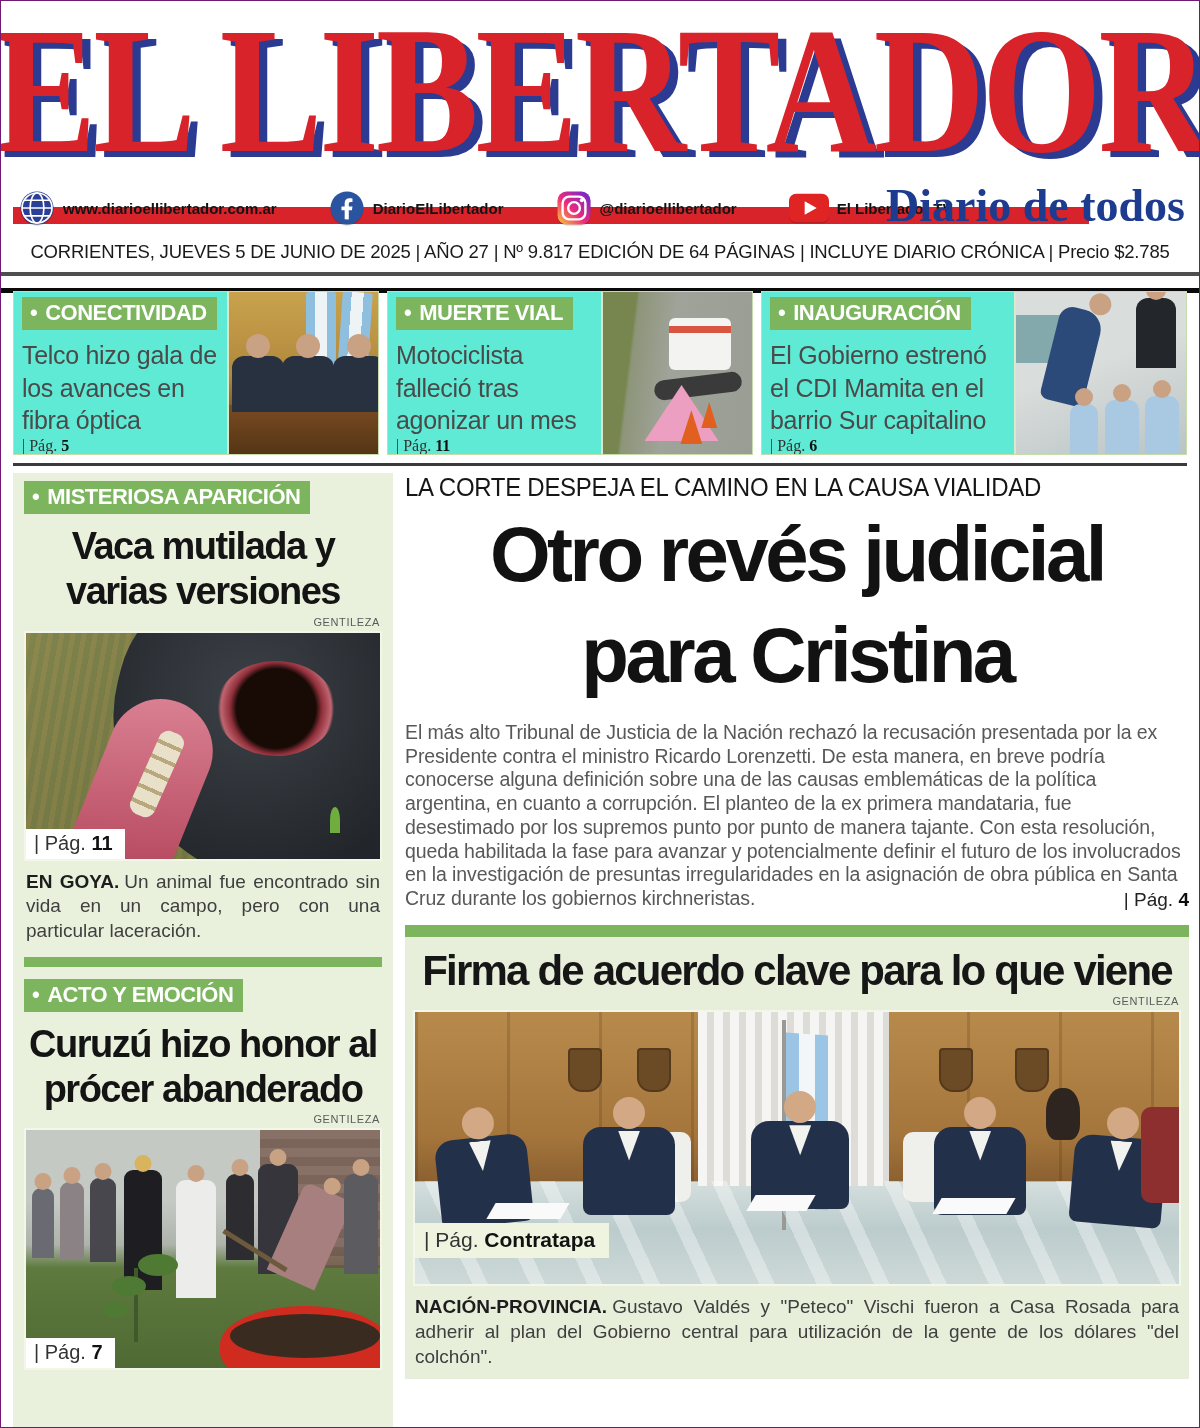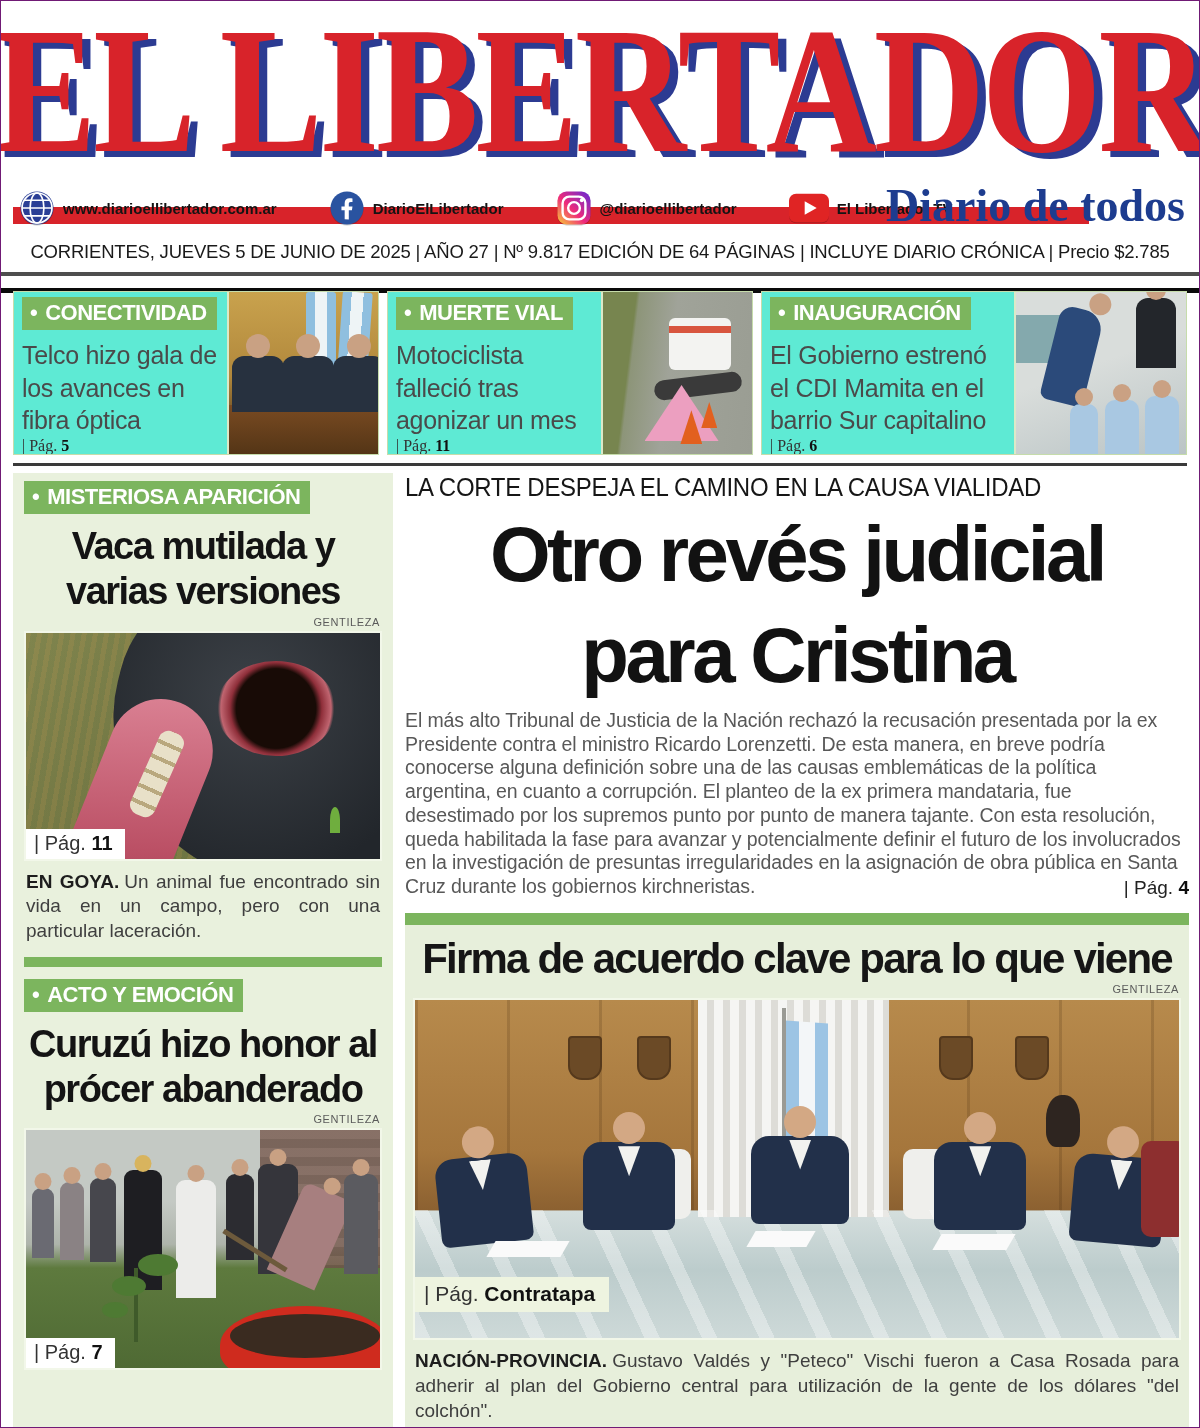--- a/index.html
+++ b/index.html
@@ -106,28 +106,28 @@
         border-radius:50% 50% 40% 40%;overflow:hidden;}
   .tree .barrow::before{content:"";position:absolute;left:10px;right:10px;top:8px;bottom:26px;background:#3a2b20;border-radius:50%;}
   .tree .sapling{position:absolute;left:108px;bottom:26px;width:4px;height:74px;background:#3f5a2a;}
   .tree .leaf{position:absolute;border-radius:50%;background:#4e7a33;}
 
   
   .main-col{position:absolute;top:472px;left:404px;right:10px;bottom:0;}
   .kicker{font-size:25px;color:#161616;letter-spacing:-0.3px;transform:scaleX(.96);transform-origin:left;white-space:nowrap;}
   .mainhead{font-size:78px;font-weight:700;color:#121212;text-align:center;line-height:1.3;
         letter-spacing:-3.5px;margin:2px 0 0 0;}
-  .bodywrap{position:relative;margin-top:2px;}
+  .bodywrap{position:relative;margin-top:14px;}
   .bodytext{font-size:19.5px;line-height:1.22;color:#585858;letter-spacing:-0.1px;margin:0;padding-right:4px;}
   .pg-abs{position:absolute;right:0;bottom:0;background:#fff;padding-left:10px;font-size:19px;color:#222;}
   .pg-abs b{color:#0e0e0e;}
 
   .firma{margin-top:14px;background:#e7efdb;border-top:12px solid #7cb55e;padding:2px 8px 10px 8px;}
   .fhead{font-size:42px;font-weight:700;color:#161616;text-align:center;letter-spacing:-1.8px;margin:8px 0 0 0;line-height:1.15;}
-  .bigphoto{position:relative;width:100%;height:342px;overflow:hidden;border:2px solid #f2f7e9;box-sizing:border-box;}
+  .bigphoto{position:relative;width:100%;height:276px;overflow:hidden;border:2px solid #f2f7e9;box-sizing:border-box;}
   .gchip{position:absolute;left:0;bottom:26px;background:#eef4e0;padding:5px 14px 6px 9px;font-size:21px;color:#333;}
   .gchip b{color:#111;}
 
   
   .sign{background:linear-gradient(180deg,#b78a4c 0,#a5763c 45%,#8c6131 62%,#d4dedd 62.5%,#bccccc 80%,#cdd9d8 100%);}
   .sign .seams{position:absolute;inset:0 0 38% 0;
         background:repeating-linear-gradient(90deg,rgba(60,35,10,.18) 0 3px,rgba(0,0,0,0) 3px 92px);}
   .sign .shield{position:absolute;top:36px;width:30px;height:40px;background:#6b4a26;border:2px solid #55391c;
         border-radius:4px 4px 14px 14px;}
   .sign .curtain{position:absolute;left:37%;top:0;width:25%;height:64%;

